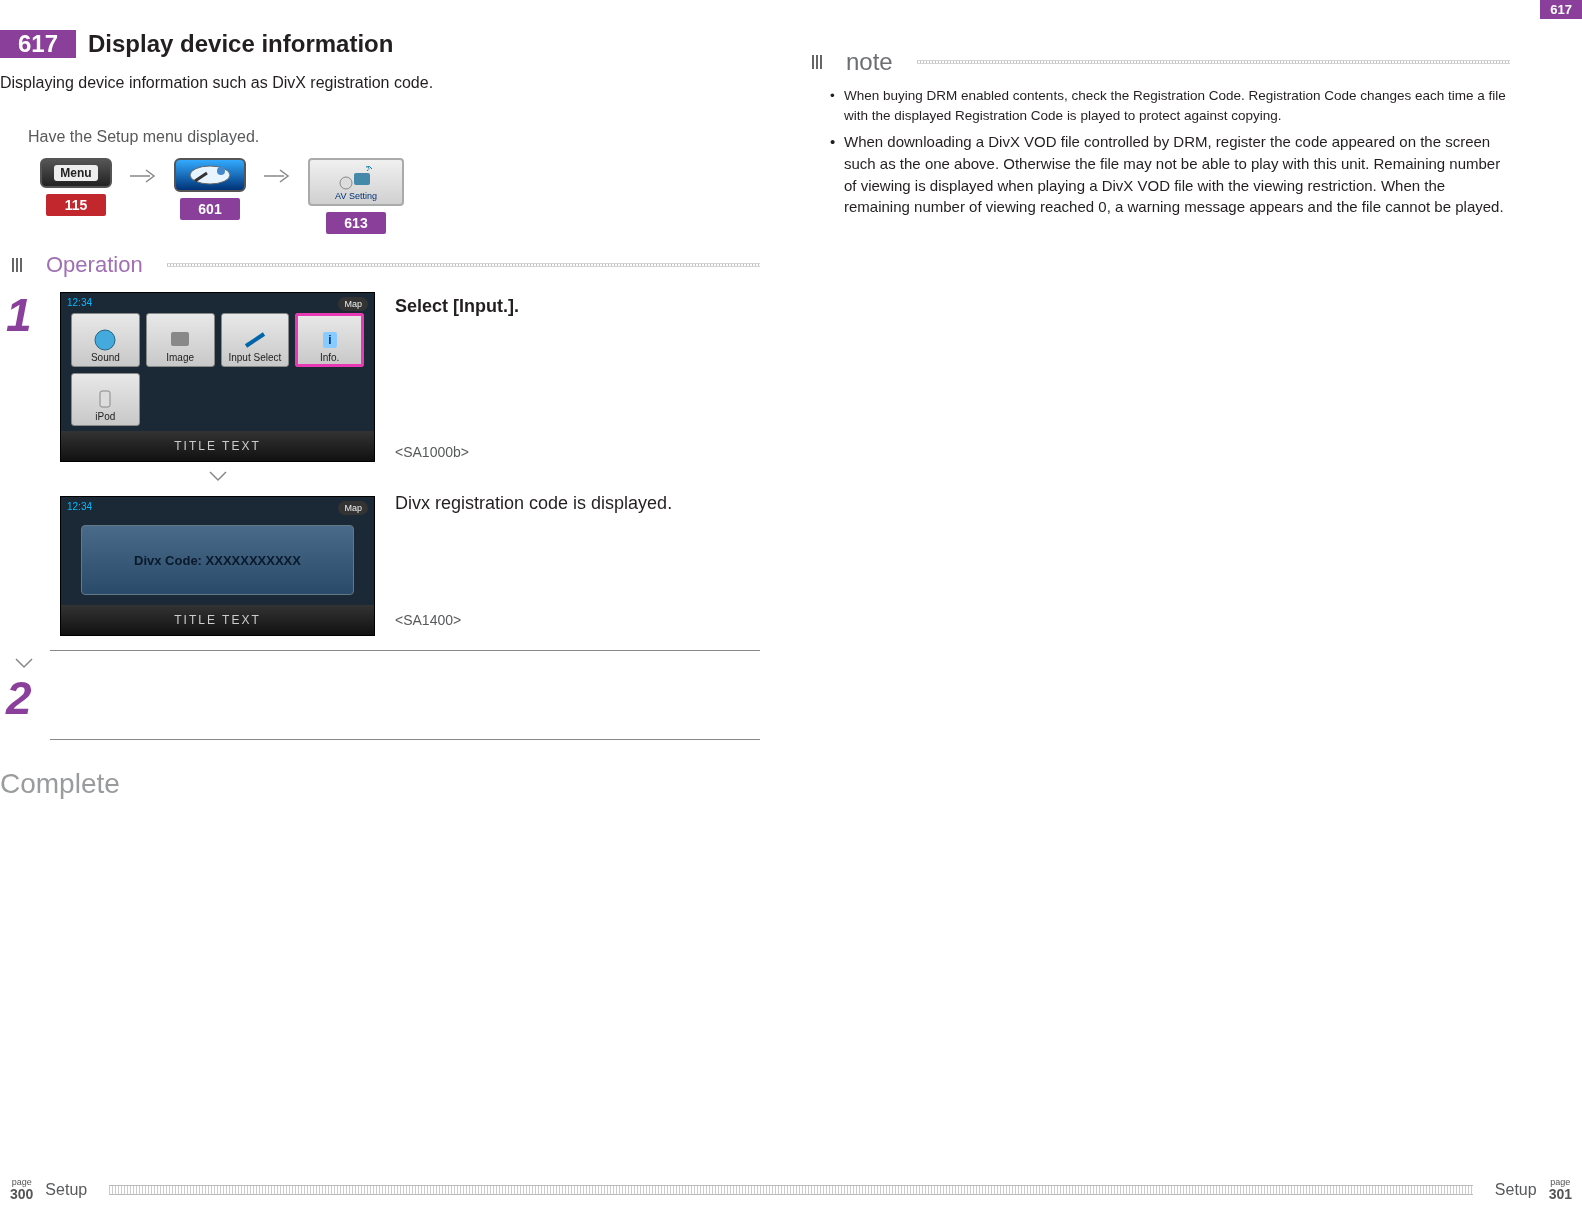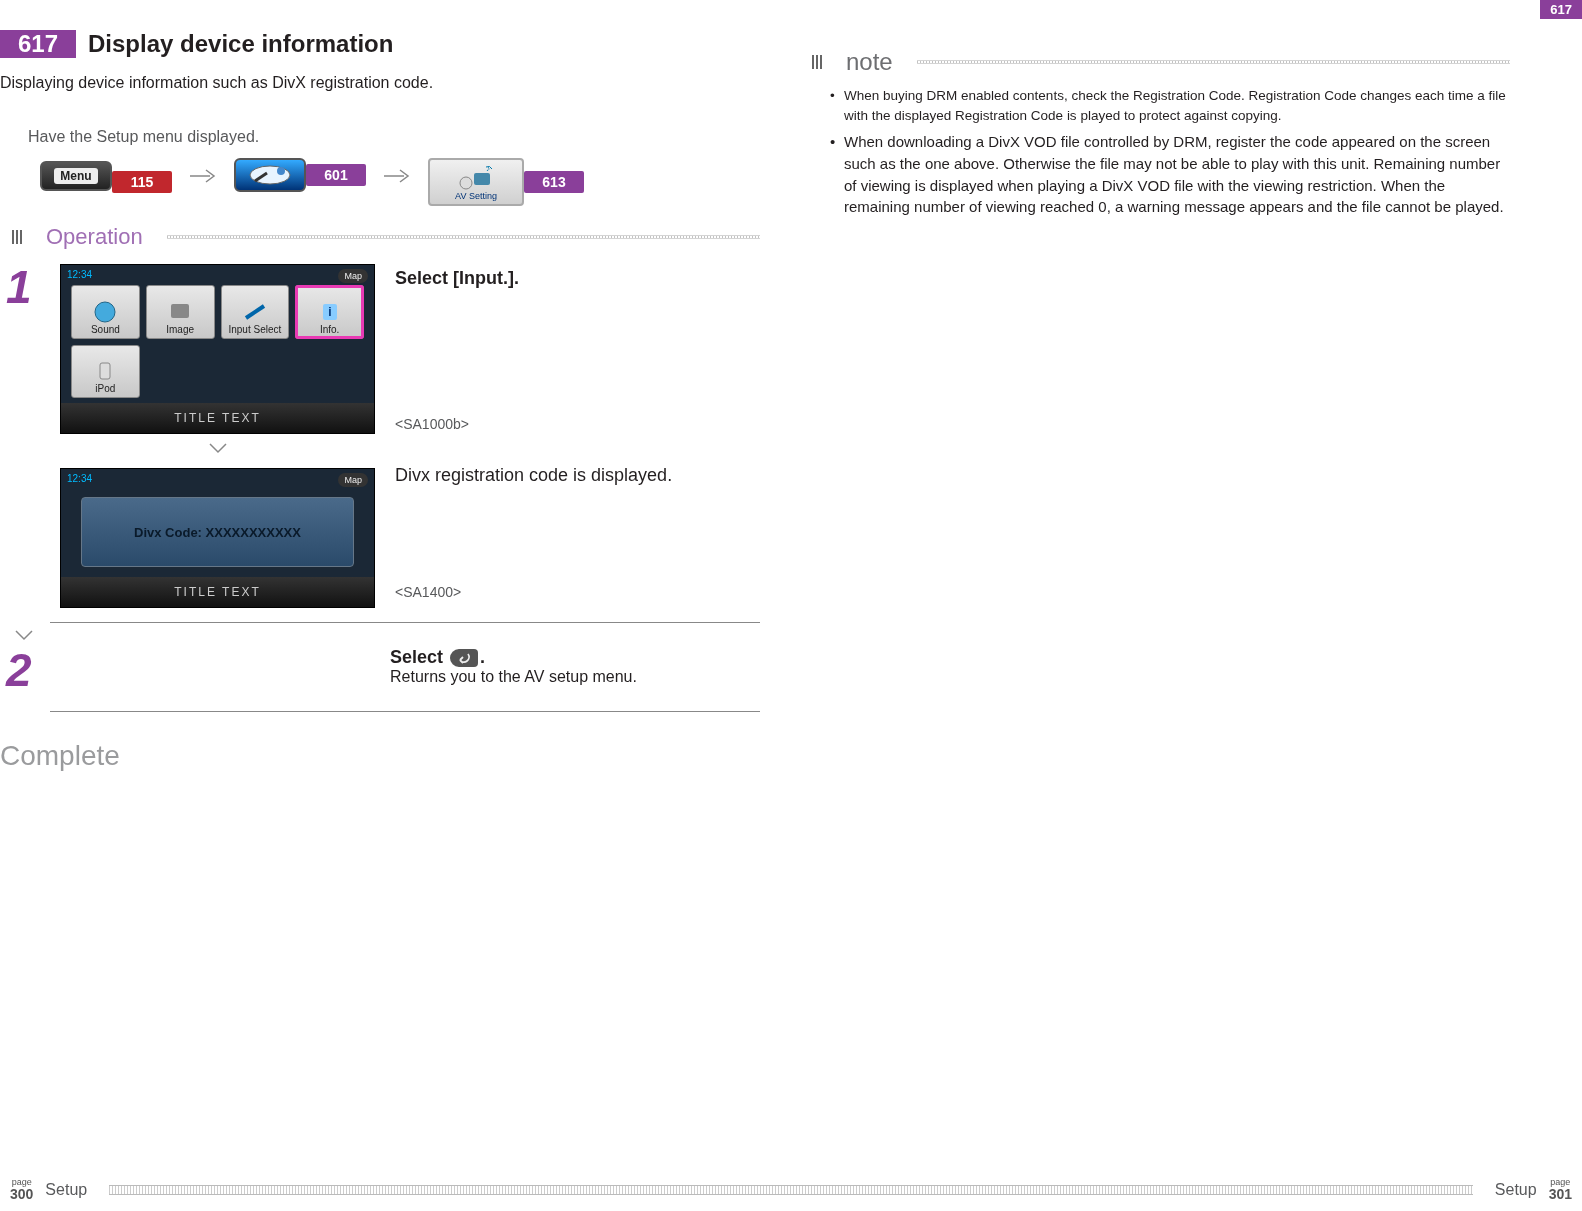--- a/index.html
+++ b/index.html
@@ -52,23 +52,23 @@
     flex: 1; height: 4px;
     background: repeating-linear-gradient(to right,#888 0 1px,transparent 1px 3px);
     border-top: 1px solid #aaa;
     border-bottom: 1px solid #aaa;
     opacity: .5;
   }
 
   .prep-text { font-size: 16px; color:#58595b; margin: 6px 0 12px 28px; }
 
   .prep-row { display: flex; align-items: flex-start; gap: 10px; margin-left: 40px; }
-  .prep-item { display: flex; flex-direction: row; align-items: center; }
+  .prep-item { display: flex; flex-direction: column; align-items: center; gap: 6px; }
   .ref-tag { color: #fff; font-size: 14px; font-weight: bold; padding: 3px 14px; border-radius: 2px; min-width:60px; text-align:center; }
-  .ref-red { background: #c1272d; margin-top: 13px; }
+  .ref-red { background: #c1272d; }
   .ref-purple { background: #8a3f9a; }
   .arrow-svg { margin: 0 6px; align-self: flex-start; margin-top: 10px; }
   .menu-btn {
     width: 72px; height: 30px; border: 2px solid #555; border-radius: 6px;
     background: linear-gradient(#555,#222); color:#fff; font-size:12px;
     display:flex; align-items:center; justify-content:center;
   }
   .menu-btn span { background:#eee; color:#222; padding:1px 6px; border-radius:3px; font-weight:bold; }
   .setup-ico {
     width: 72px; height: 34px; border: 2px solid #555; border-radius: 6px;
@@ -251,28 +251,20 @@
 
     <div class="hr"></div>
     <div style="margin:6px 0 0 14px;"><svg width="20" height="14">
           <path d="M2 2 L10 10 L18 2" stroke="#888" stroke-width="1.5" fill="none"></path>
         </svg></div>
 
     <div class="step" style="margin-top:0;">
       <div class="step-num">2</div>
       <div class="step-body">
         <div style="width:310px;"></div>
-        <div class="step-text">
-          <b><span>Select </span><span class="return-arrow">
-                <svg width="16" height="12">
-                  <path d="M12 2 A5 5 0 1 1 4 8 M4 8 L7 5 M4 8 L7 11" stroke="#eee" stroke-width="1.8" fill="none"></path>
-                </svg>
-              </span><span>.</span></b>
-          <div class="sub">Returns you to the AV setup menu.</div>
-        </div>
       </div>
     </div>
 
     <div class="hr2"></div>
 
     <div class="complete">Complete</div>
   </div>
 
   <div class="col-right">
     <div class="section-head note">

